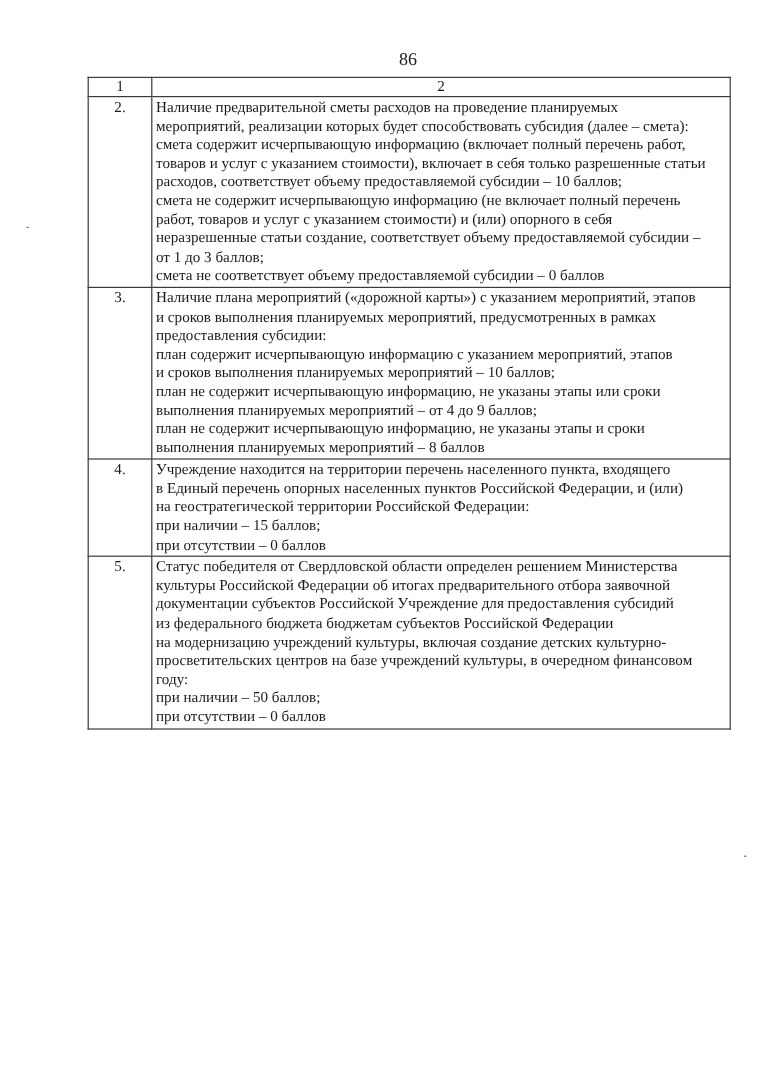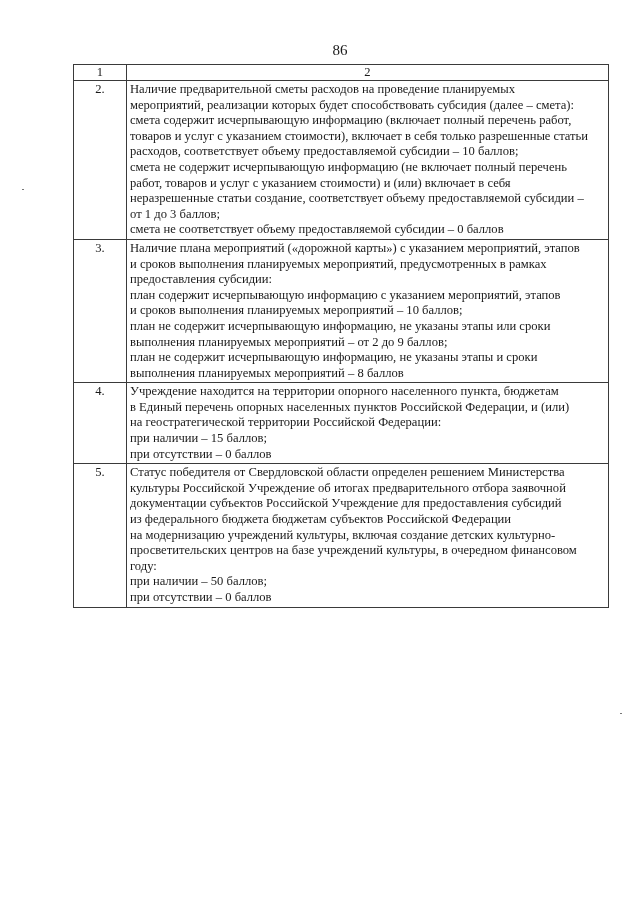--- a/index.html
+++ b/index.html
@@ -31,58 +31,58 @@
 
     <tr class="row">
       <td class="num">2.</td>
       <td class="desc">
         <span class="line">Наличие предварительной сметы расходов на проведение планируемых</span>
         <span class="line">мероприятий, реализации которых будет способствовать субсидия (далее – смета):</span>
         <span class="line">смета содержит исчерпывающую информацию (включает полный перечень работ,</span>
         <span class="line">товаров и услуг с указанием стоимости), включает в себя только разрешенные статьи</span>
         <span class="line">расходов, соответствует объему предоставляемой субсидии – 10 баллов;</span>
         <span class="line">смета не содержит исчерпывающую информацию (не включает полный перечень</span>
-        <span class="line">работ, товаров и услуг с указанием стоимости) и (или) включает в себя</span>
+        <span class="line">работ, товаров и услуг с указанием стоимости) и (или) опорного в себя</span>
         <span class="line">неразрешенные статьи создание, соответствует объему предоставляемой субсидии –</span>
         <span class="line">от 1 до 3 баллов;</span>
         <span class="line">смета не соответствует объему предоставляемой субсидии – 0 баллов</span>
       </td>
     </tr>
 
     <tr class="row">
       <td class="num">3.</td>
       <td class="desc">
         <span class="line">Наличие плана мероприятий («дорожной карты») с указанием мероприятий, этапов</span>
         <span class="line">и сроков выполнения планируемых мероприятий, предусмотренных в рамках</span>
         <span class="line">предоставления субсидии:</span>
         <span class="line">план содержит исчерпывающую информацию с указанием мероприятий, этапов</span>
         <span class="line">и сроков выполнения планируемых мероприятий – 10 баллов;</span>
         <span class="line">план не содержит исчерпывающую информацию, не указаны этапы или сроки</span>
-        <span class="line">выполнения планируемых мероприятий – от 2 до 9 баллов;</span>
+        <span class="line">выполнения планируемых мероприятий – от 4 до 9 баллов;</span>
         <span class="line">план не содержит исчерпывающую информацию, не указаны этапы и сроки</span>
         <span class="line">выполнения планируемых мероприятий – 8 баллов</span>
       </td>
     </tr>
 
     <tr class="row">
       <td class="num">4.</td>
       <td class="desc">
-        <span class="line">Учреждение находится на территории опорного населенного пункта, бюджетам</span>
+        <span class="line">Учреждение находится на территории перечень населенного пункта, входящего</span>
         <span class="line">в Единый перечень опорных населенных пунктов Российской Федерации, и (или)</span>
         <span class="line">на геостратегической территории Российской Федерации:</span>
         <span class="line">при наличии – 15 баллов;</span>
         <span class="line">при отсутствии – 0 баллов</span>
       </td>
     </tr>
 
     <tr class="row">
       <td class="num">5.</td>
       <td class="desc">
         <span class="line">Статус победителя от Свердловской области определен решением Министерства</span>
-        <span class="line">культуры Российской Учреждение об итогах предварительного отбора заявочной</span>
+        <span class="line">культуры Российской Федерации об итогах предварительного отбора заявочной</span>
         <span class="line">документации субъектов Российской Учреждение для предоставления субсидий</span>
         <span class="line">из федерального бюджета бюджетам субъектов Российской Федерации</span>
         <span class="line">на модернизацию учреждений культуры, включая создание детских культурно-</span>
         <span class="line">просветительских центров на базе учреждений культуры, в очередном финансовом</span>
         <span class="line">году:</span>
         <span class="line">при наличии – 50 баллов;</span>
         <span class="line">при отсутствии – 0 баллов</span>
       </td>
     </tr>
   </tbody>

